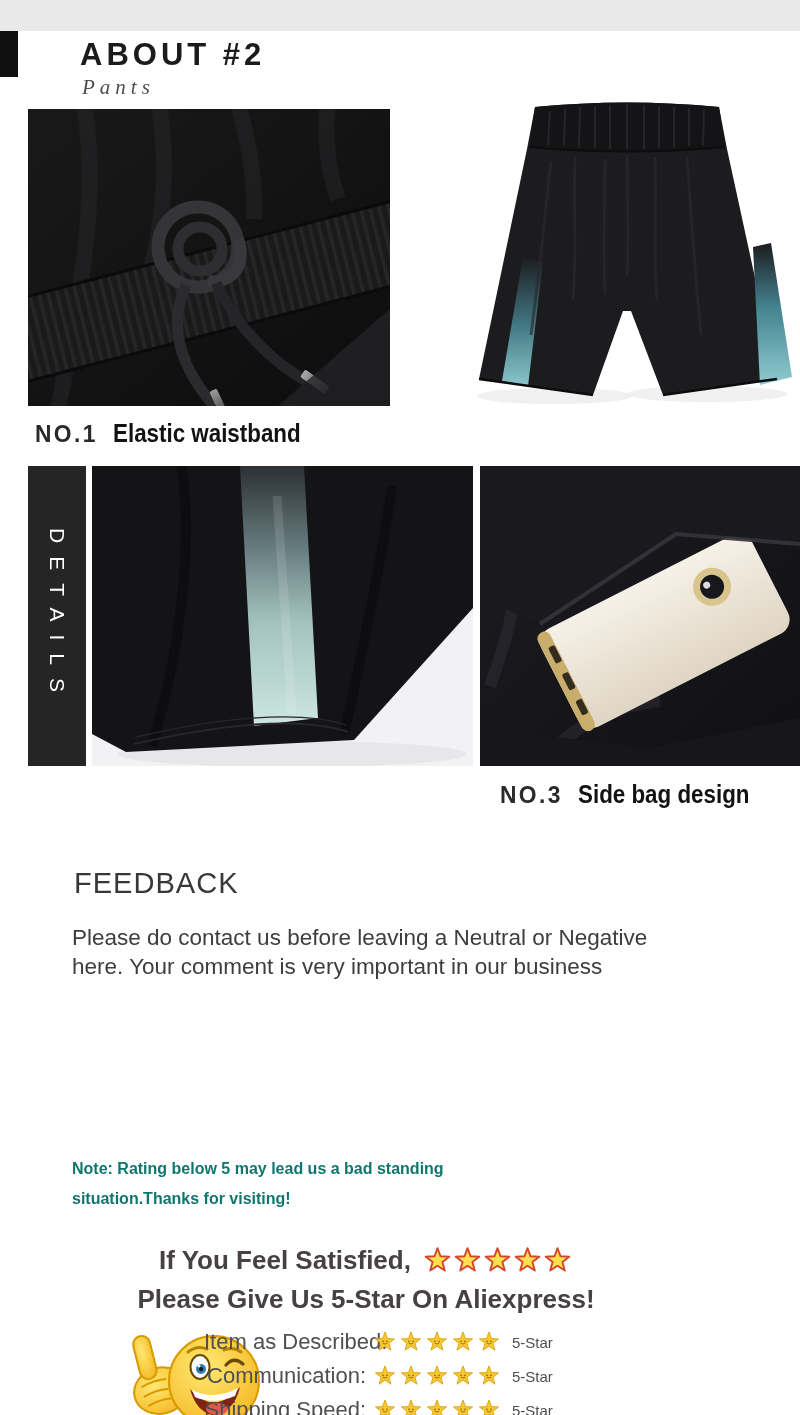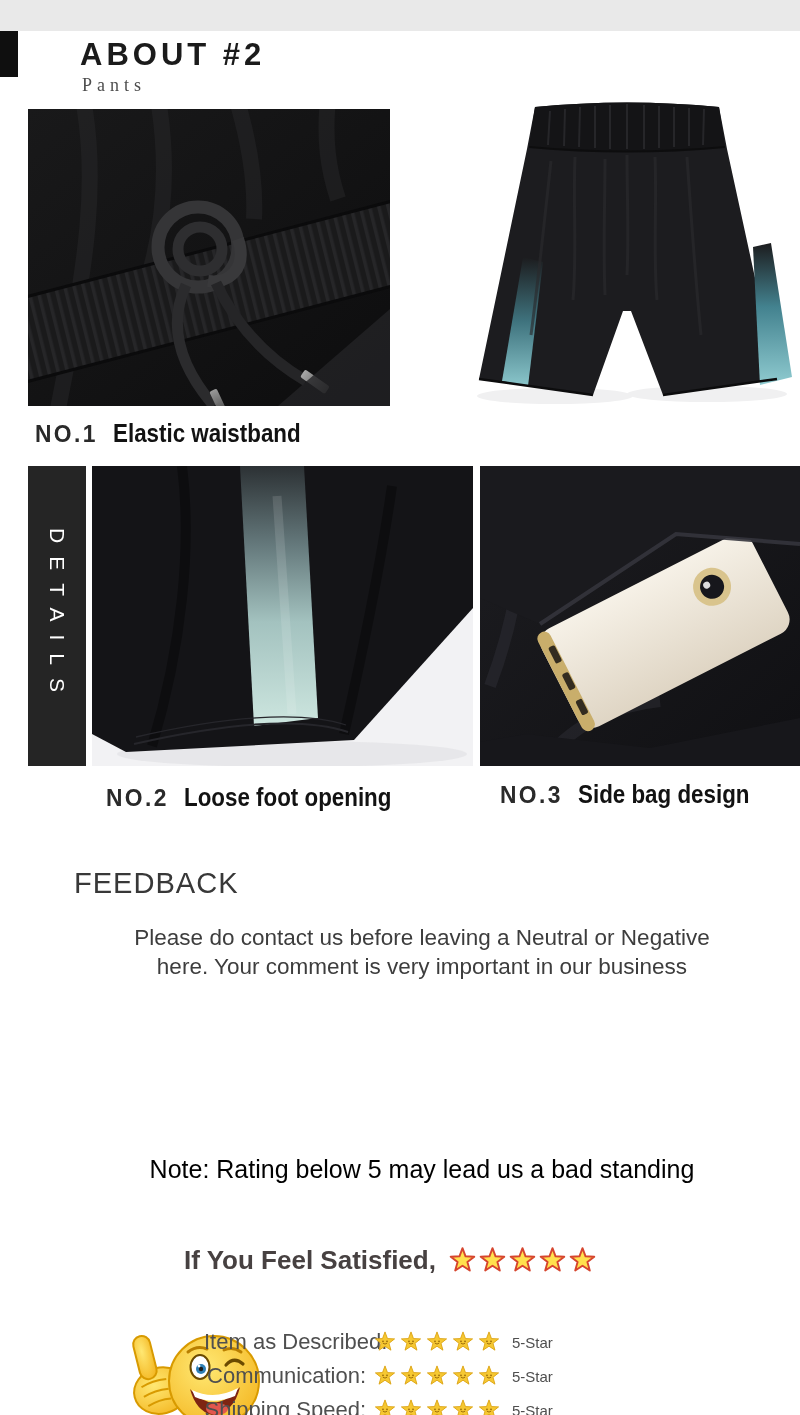--- a/index.html
+++ b/index.html
@@ -3,22 +3,22 @@
 <meta charset="utf-8">
 <style>
   html,body{margin:0;padding:0;background:#e9e9e9;}
   #canvas{position:relative;width:800px;height:1415px;background:#ffffff;overflow:hidden;
           font-family:"Liberation Sans", sans-serif;margin-top:31px;}
   .abs{position:absolute;}
 
   
   #corner-mark{left:0;top:0;width:18px;height:46px;background:#0f0f0f;}
   #about-title{left:80px;top:6px;font-size:31px;font-weight:700;letter-spacing:4px;color:#1b1b1b;}
-  #about-sub{left:82px;top:44px;font-family:"Liberation Serif", serif;font-size:18px;
-             letter-spacing:5px;color:#4e4e4e;}
+  #about-sub{left:82px;top:44px;font-family:"Liberation Serif", serif;font-size:21px;
+             letter-spacing:5px;color:#4e4e4e;font-style:italic;}
 
   
   #img1{left:28px;top:78px;width:362px;height:297px;}
   #img2{left:455px;top:64px;width:345px;height:312px;}
   #img3{left:92px;top:435px;width:381px;height:300px;}
   #img4{left:480px;top:435px;width:320px;height:300px;}
   .photo svg{display:block;width:100%;height:100%;}
 
   
   .no-row{display:flex;align-items:baseline;}
@@ -33,29 +33,29 @@
   
   #details-banner{left:28px;top:435px;width:58px;height:300px;background:#252525;
                   display:flex;align-items:center;justify-content:center;}
   #details-banner span{writing-mode:vertical-rl;font-size:21px;font-weight:500;color:#ffffff;
                        letter-spacing:13px;}
 
   
   #feedback-heading{left:74px;top:835px;font-size:30px;font-weight:400;color:#383838;
                     letter-spacing:1px;transform:scaleX(.97);transform-origin:left center;}
   .para{left:72px;width:700px;font-size:22.5px;color:#3d3d3d;}
-  .para .pline{white-space:pre;line-height:28.6px;text-align:center;}
+  .para .pline{white-space:pre;line-height:28.6px;}
   #para1{top:893px;}
   #para2{top:1036px;}
   #note{top:1123px;}
-  #note .pline{font-weight:400;color:#000000;line-height:30px;font-size:25px;}
+  #note .pline{font-weight:700;color:#0f766e;line-height:30px;font-size:16px;}
 
   
   #satisfied{left:0;top:1212px;width:732px;text-align:center;font-size:26px;font-weight:700;
-             color:#474141;line-height:34px;padding-left:25px;}
+             color:#474141;line-height:34px;}
   #satisfied .stars{display:inline-block;vertical-align:-5px;margin-left:12px;}
   #satisfied .stars svg{margin:0 1.5px;}
 
   
   #emoji{left:120px;top:1288px;width:150px;height:120px;}
   #ratings{left:204px;top:1294px;}
   .rating-row{display:flex;align-items:center;height:34px;}
   .r-label{width:162px;text-align:right;margin-right:8px;font-size:22px;color:#4f4f4f;white-space:nowrap;}
   .r-stars{display:flex;gap:4px;align-items:center;width:128px;}
   .r-value{margin-left:10px;font-size:15px;color:#4f4f4f;}
@@ -210,55 +210,53 @@
         <circle cx="62" cy="-18" r="19" fill="#d9c48d"></circle>
         <circle cx="62" cy="-18" r="12" fill="#17171c"></circle>
         <circle cx="58" cy="-22" r="3.5" fill="#ffffff" opacity="0.85"></circle>
       </g>
       <path d="M0,0 H320 V78 L196,68 L60,158 L0,132 Z" fill="#1a1a1e"></path>
       <path d="M320,78 L196,68 L60,158" stroke="#34343c" stroke-width="4" fill="none" opacity="0.9"></path>
       <path d="M0,300 H320 V252 L170,282 L46,268 L0,276 Z" fill="#17171b"></path>
     </svg>
   </div>
 
-  <div class="abs no-row" id="no2">
-    <span class="no-num">NO.2</span>
-    <span class="no-label">Loose foot opening</span>
-  </div>
   <div class="abs no-row" id="no3">
     <span class="no-num">NO.3</span>
     <span class="no-label">Side bag design</span>
   </div>
 
   <div class="abs" id="feedback-heading">FEEDBACK</div>
 
   <div class="abs para" id="para1">
     <div class="pline">Please do contact us before leaving a Neutral or Negative</div>
     <div class="pline">here. Your comment is very important in our business</div>
   </div>
 
 
   <div class="abs para" id="note">
     <div class="pline">Note: Rating below 5 may lead us a bad standing</div>
+    <div class="pline">situation.Thanks for visiting!</div>
   </div>
 
   <div class="abs" id="satisfied">
     <div>
       <span>If You Feel Satisfied,</span><span class="stars"><svg width="27" height="27" viewBox="0 0 24 24">
             <polygon points="12,1 14.7,8.28 22.46,8.6 16.37,13.42 18.47,20.9 12,16.6 5.53,20.9 7.63,13.42 1.54,8.6 9.3,8.28" fill="#FFE14D" stroke="#D6452E" stroke-width="1.7" stroke-linejoin="round"></polygon>
           </svg><svg width="27" height="27" viewBox="0 0 24 24">
             <polygon points="12,1 14.7,8.28 22.46,8.6 16.37,13.42 18.47,20.9 12,16.6 5.53,20.9 7.63,13.42 1.54,8.6 9.3,8.28" fill="#FFE14D" stroke="#D6452E" stroke-width="1.7" stroke-linejoin="round"></polygon>
           </svg><svg width="27" height="27" viewBox="0 0 24 24">
             <polygon points="12,1 14.7,8.28 22.46,8.6 16.37,13.42 18.47,20.9 12,16.6 5.53,20.9 7.63,13.42 1.54,8.6 9.3,8.28" fill="#FFE14D" stroke="#D6452E" stroke-width="1.7" stroke-linejoin="round"></polygon>
           </svg><svg width="27" height="27" viewBox="0 0 24 24">
             <polygon points="12,1 14.7,8.28 22.46,8.6 16.37,13.42 18.47,20.9 12,16.6 5.53,20.9 7.63,13.42 1.54,8.6 9.3,8.28" fill="#FFE14D" stroke="#D6452E" stroke-width="1.7" stroke-linejoin="round"></polygon>
           </svg><svg width="27" height="27" viewBox="0 0 24 24">
             <polygon points="12,1 14.7,8.28 22.46,8.6 16.37,13.42 18.47,20.9 12,16.6 5.53,20.9 7.63,13.42 1.54,8.6 9.3,8.28" fill="#FFE14D" stroke="#D6452E" stroke-width="1.7" stroke-linejoin="round"></polygon>
           </svg></span>
     </div>
+    <div>Please Give Us 5-Star On Aliexpress!</div>
   </div>
 
   <div class="abs" id="emoji">
     <svg viewBox="0 0 150 118">
       <defs>
         <radialGradient id="face" cx="0.4" cy="0.35" r="0.8">
           <stop offset="0" stop-color="#ffe873"></stop>
             <stop offset="1" stop-color="#f3b31c"></stop>
         </radialGradient>
       </defs>

